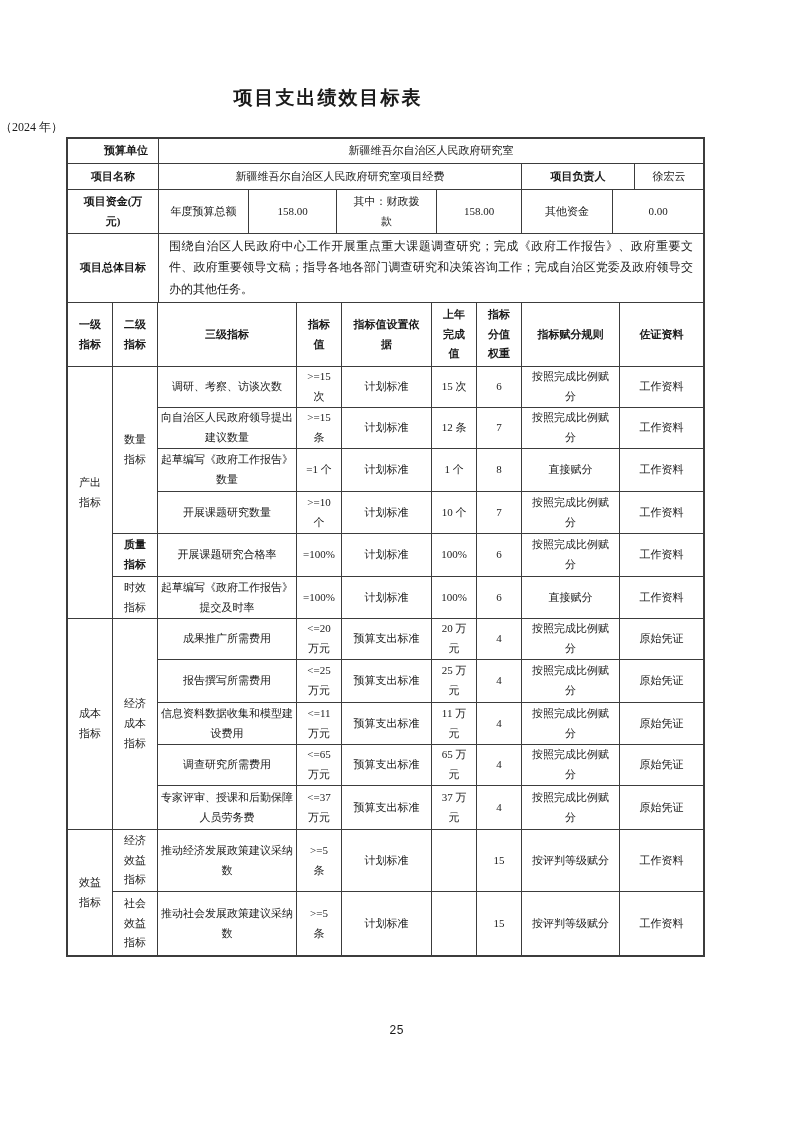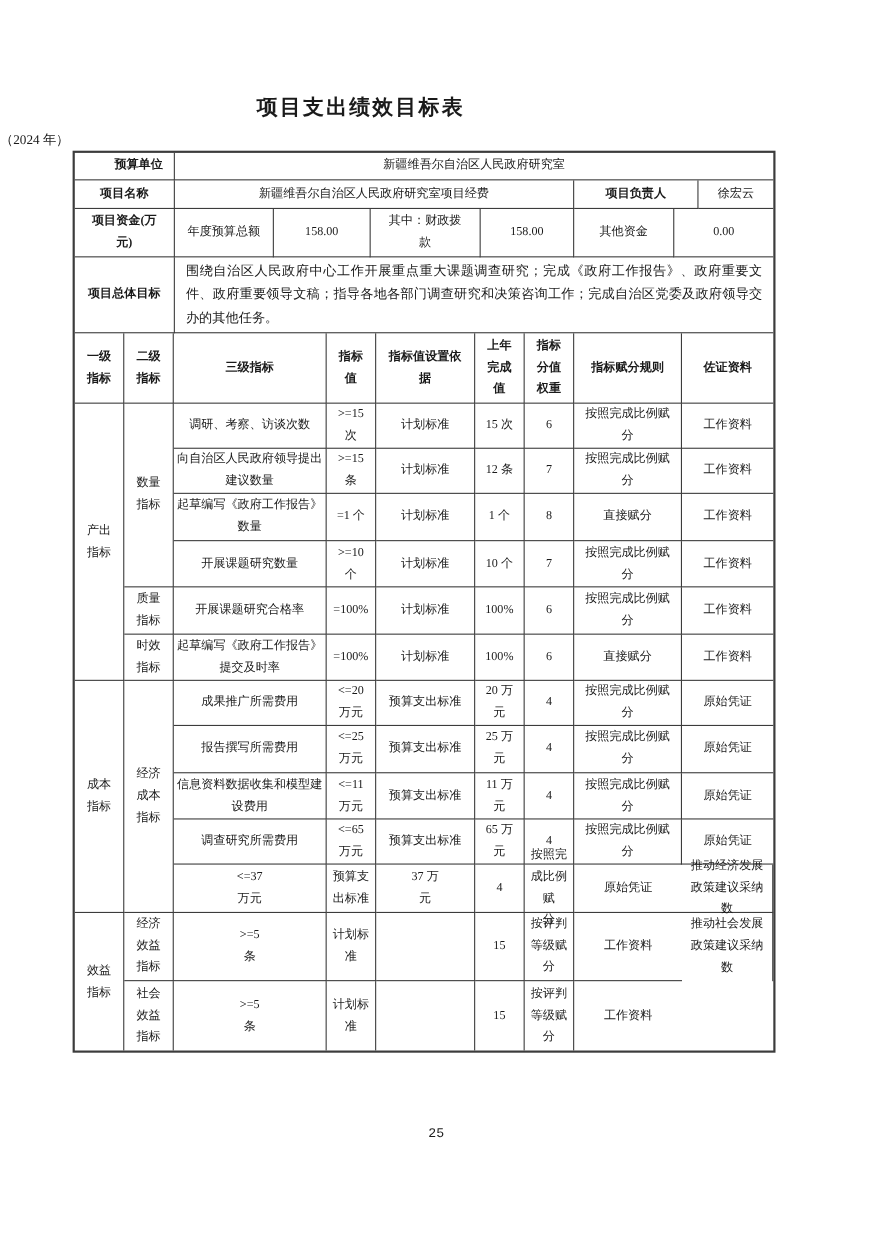--- a/index.html
+++ b/index.html
@@ -47,21 +47,21 @@
     text-align:center; white-space:pre-line;
     font-size:11px; line-height:1.8; padding:1px 3px;
   }
   .nb-r { border-right:none; }
   .nb-b { border-bottom:none; }
   
   .p-out  { grid-row:2/8;  grid-column:1; }
   .p-cost { grid-row:8/13; grid-column:1; }
   .p-ben  { grid-row:13/15;grid-column:1; border-bottom:none; }
   .s-qty  { grid-row:2/6;  grid-column:2; }
-  .s-qual { grid-row:6;    grid-column:2; }
+  .s-qual { grid-row:6;    grid-column:2;font-weight:bold; }
   .s-time { grid-row:7;    grid-column:2; }
   .s-ecost{ grid-row:8/13; grid-column:2; }
   .s-eben { grid-row:13;   grid-column:2; }
   .s-sben { grid-row:14;   grid-column:2; border-bottom:none; }
   .pageno {
     position:absolute; top:1024px; left:0; width:793px; text-align:center;
     font-size:12px; font-family:Liberation Mono, monospace;
   }
 </style>
 </head>
@@ -235,20 +235,21 @@
     <div class="icell">&lt;=65
 万元</div>
     <div class="icell">预算支出标准</div>
     <div class="icell">65 万
 元</div>
     <div class="icell">4</div>
     <div class="icell">按照完成比例赋
 分</div>
     <div class="icell nb-r">原始凭证</div>
 
+    <div class="icell">专家评审、授课和后勤保障人员劳务费</div>
     <div class="icell">&lt;=37
 万元</div>
     <div class="icell">预算支出标准</div>
     <div class="icell">37 万
 元</div>
     <div class="icell">4</div>
     <div class="icell">按照完成比例赋
 分</div>
     <div class="icell nb-r">原始凭证</div>
 

